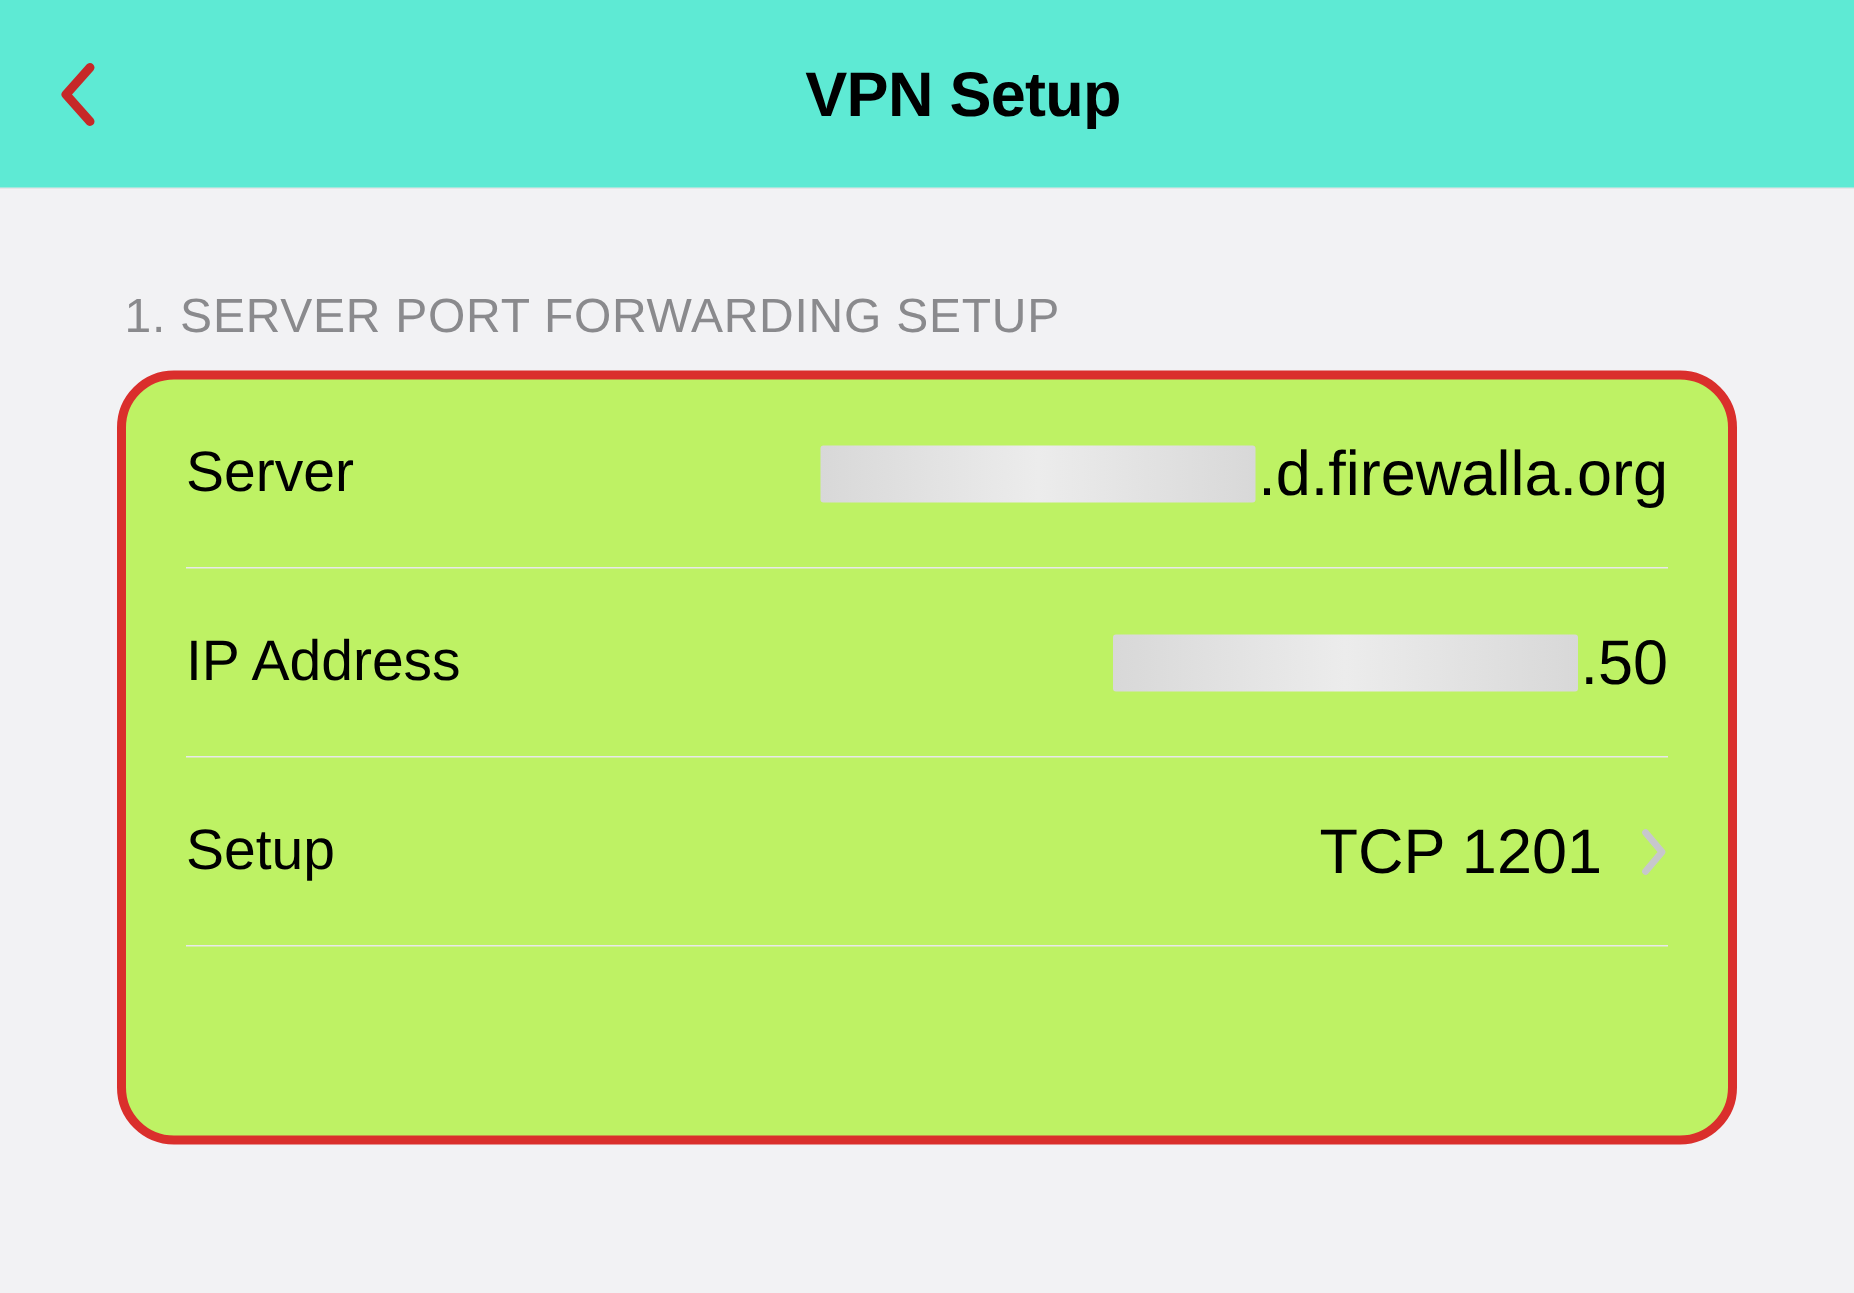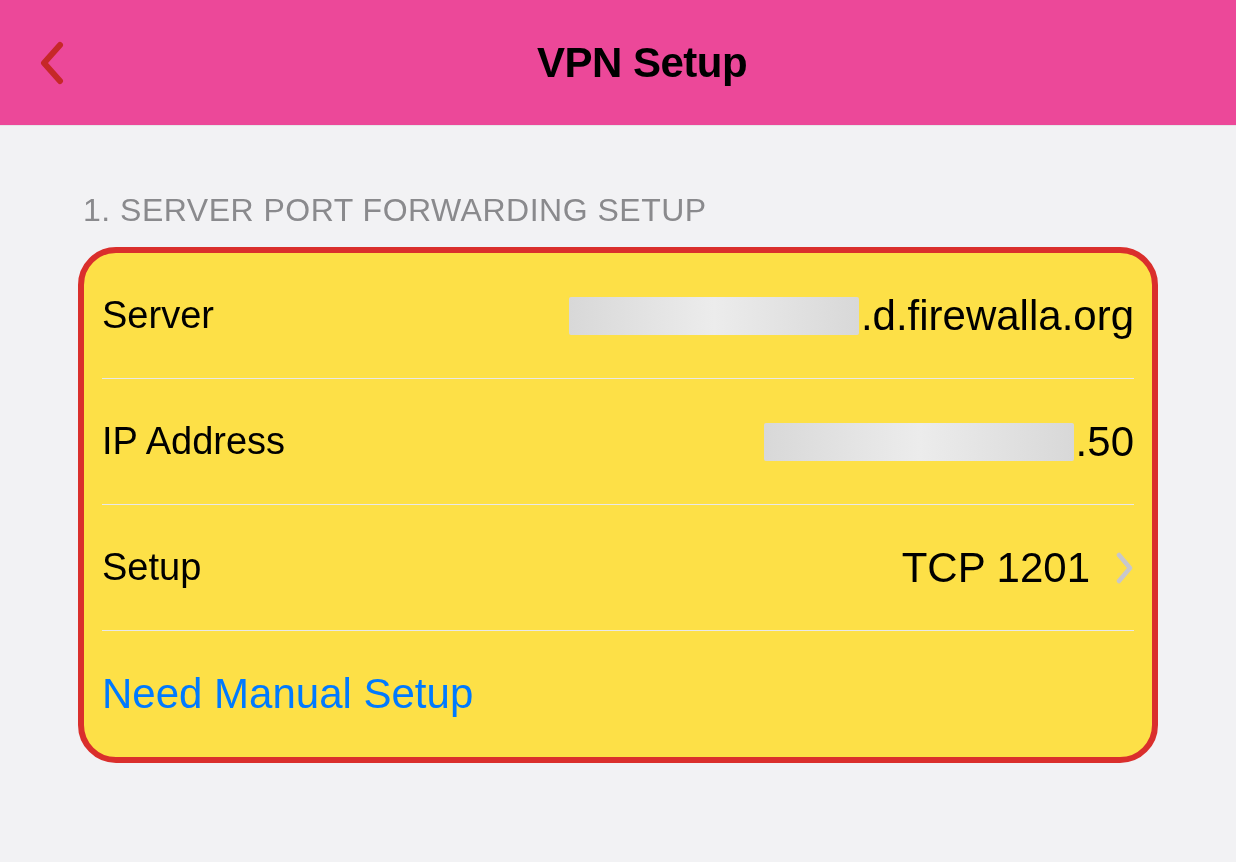--- a/index.html
+++ b/index.html
@@ -10,21 +10,21 @@
     }
     
     body {
       background: #f2f2f4;
       width: 1236px;
       height: 862px;
       overflow: hidden;
     }
     
     .header {
-      background: #ec4899;
+      background: #5eead4;
       height: 126px;
       display: flex;
       align-items: center;
       position: relative;
       border-bottom: 1px solid #e5e5e7;
       padding-left: 48px;
     }
     
     .back-button {
       position: absolute;
@@ -55,24 +55,24 @@
     .section-header {
       font-size: 32px;
       color: #8a8a8d;
       font-weight: 400;
       letter-spacing: 0.5px;
       padding: 66px 0 18px 83px;
     }
     
     .card {
       margin: 0 78px;
-      background: #fde047;
+      background: #bef264;
       border: 6px solid #da2f2c;
       border-radius: 38px;
-      padding: 0 18px;
+      padding: 0 40px;
     }
     
     .row {
       display: flex;
       align-items: center;
       justify-content: space-between;
       height: 126px;
       border-bottom: 1px solid #e8e8ea;
     }
     
@@ -166,17 +166,16 @@
         <span>TCP 1201</span>
         <span class="chevron">
           <svg width="18" height="32" viewBox="0 0 18 32" fill="none">
             <path d="M3 3 L14 16 L3 29" stroke="#c7c7cc" stroke-width="4.5" stroke-linecap="round" stroke-linejoin="round"></path>
           </svg>
         </span>
       </div>
     </div>
 
     <div class="row">
-      <div class="row-value link">Need Manual Setup</div>
     </div>
 
   </div>
 </div>
 
 </body></html>

